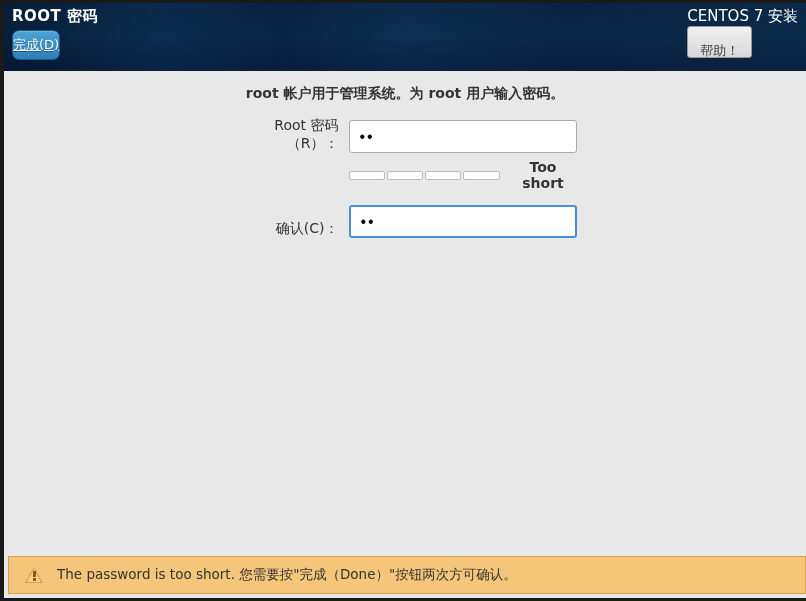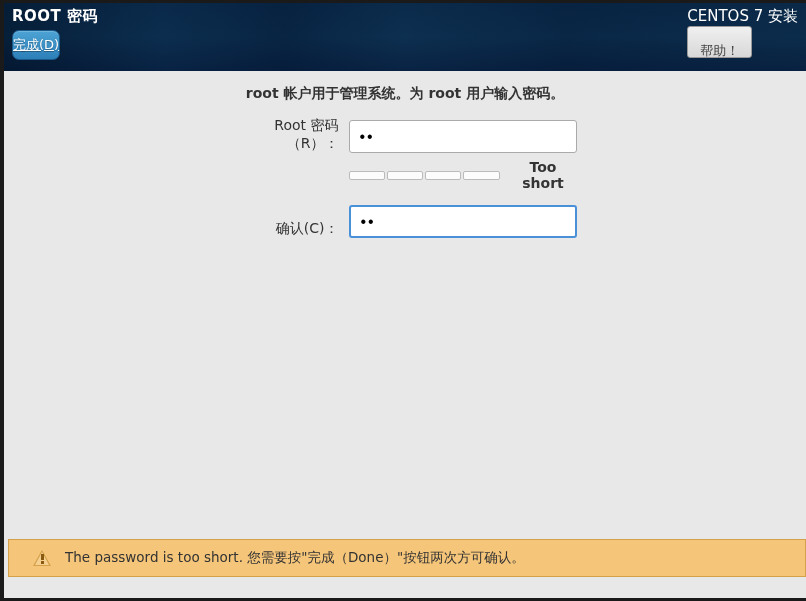--- a/index.html
+++ b/index.html
@@ -187,29 +187,29 @@
       border-radius: 2px;
     }
     .strength-text {
       font-size: 14px;
       color: #333;
       font-weight: bold;
       width: 67px;
     }
     .warning-bar {
       position: absolute;
-      bottom: 21px;
+      bottom: 4px;
       left: 4px;
       right: 0;
       height: 38px;
       background: #f5c57a;
       border: 1px solid #d4a04a;
       display: flex;
       align-items: center;
-      padding: 0 24px;
+      padding: 0 16px;
       gap: 14px;
     }
     .warning-icon {
       width: 18px;
       height: 16px;
       position: relative;
     }
     .warning-triangle {
       width: 0;
       height: 0;

